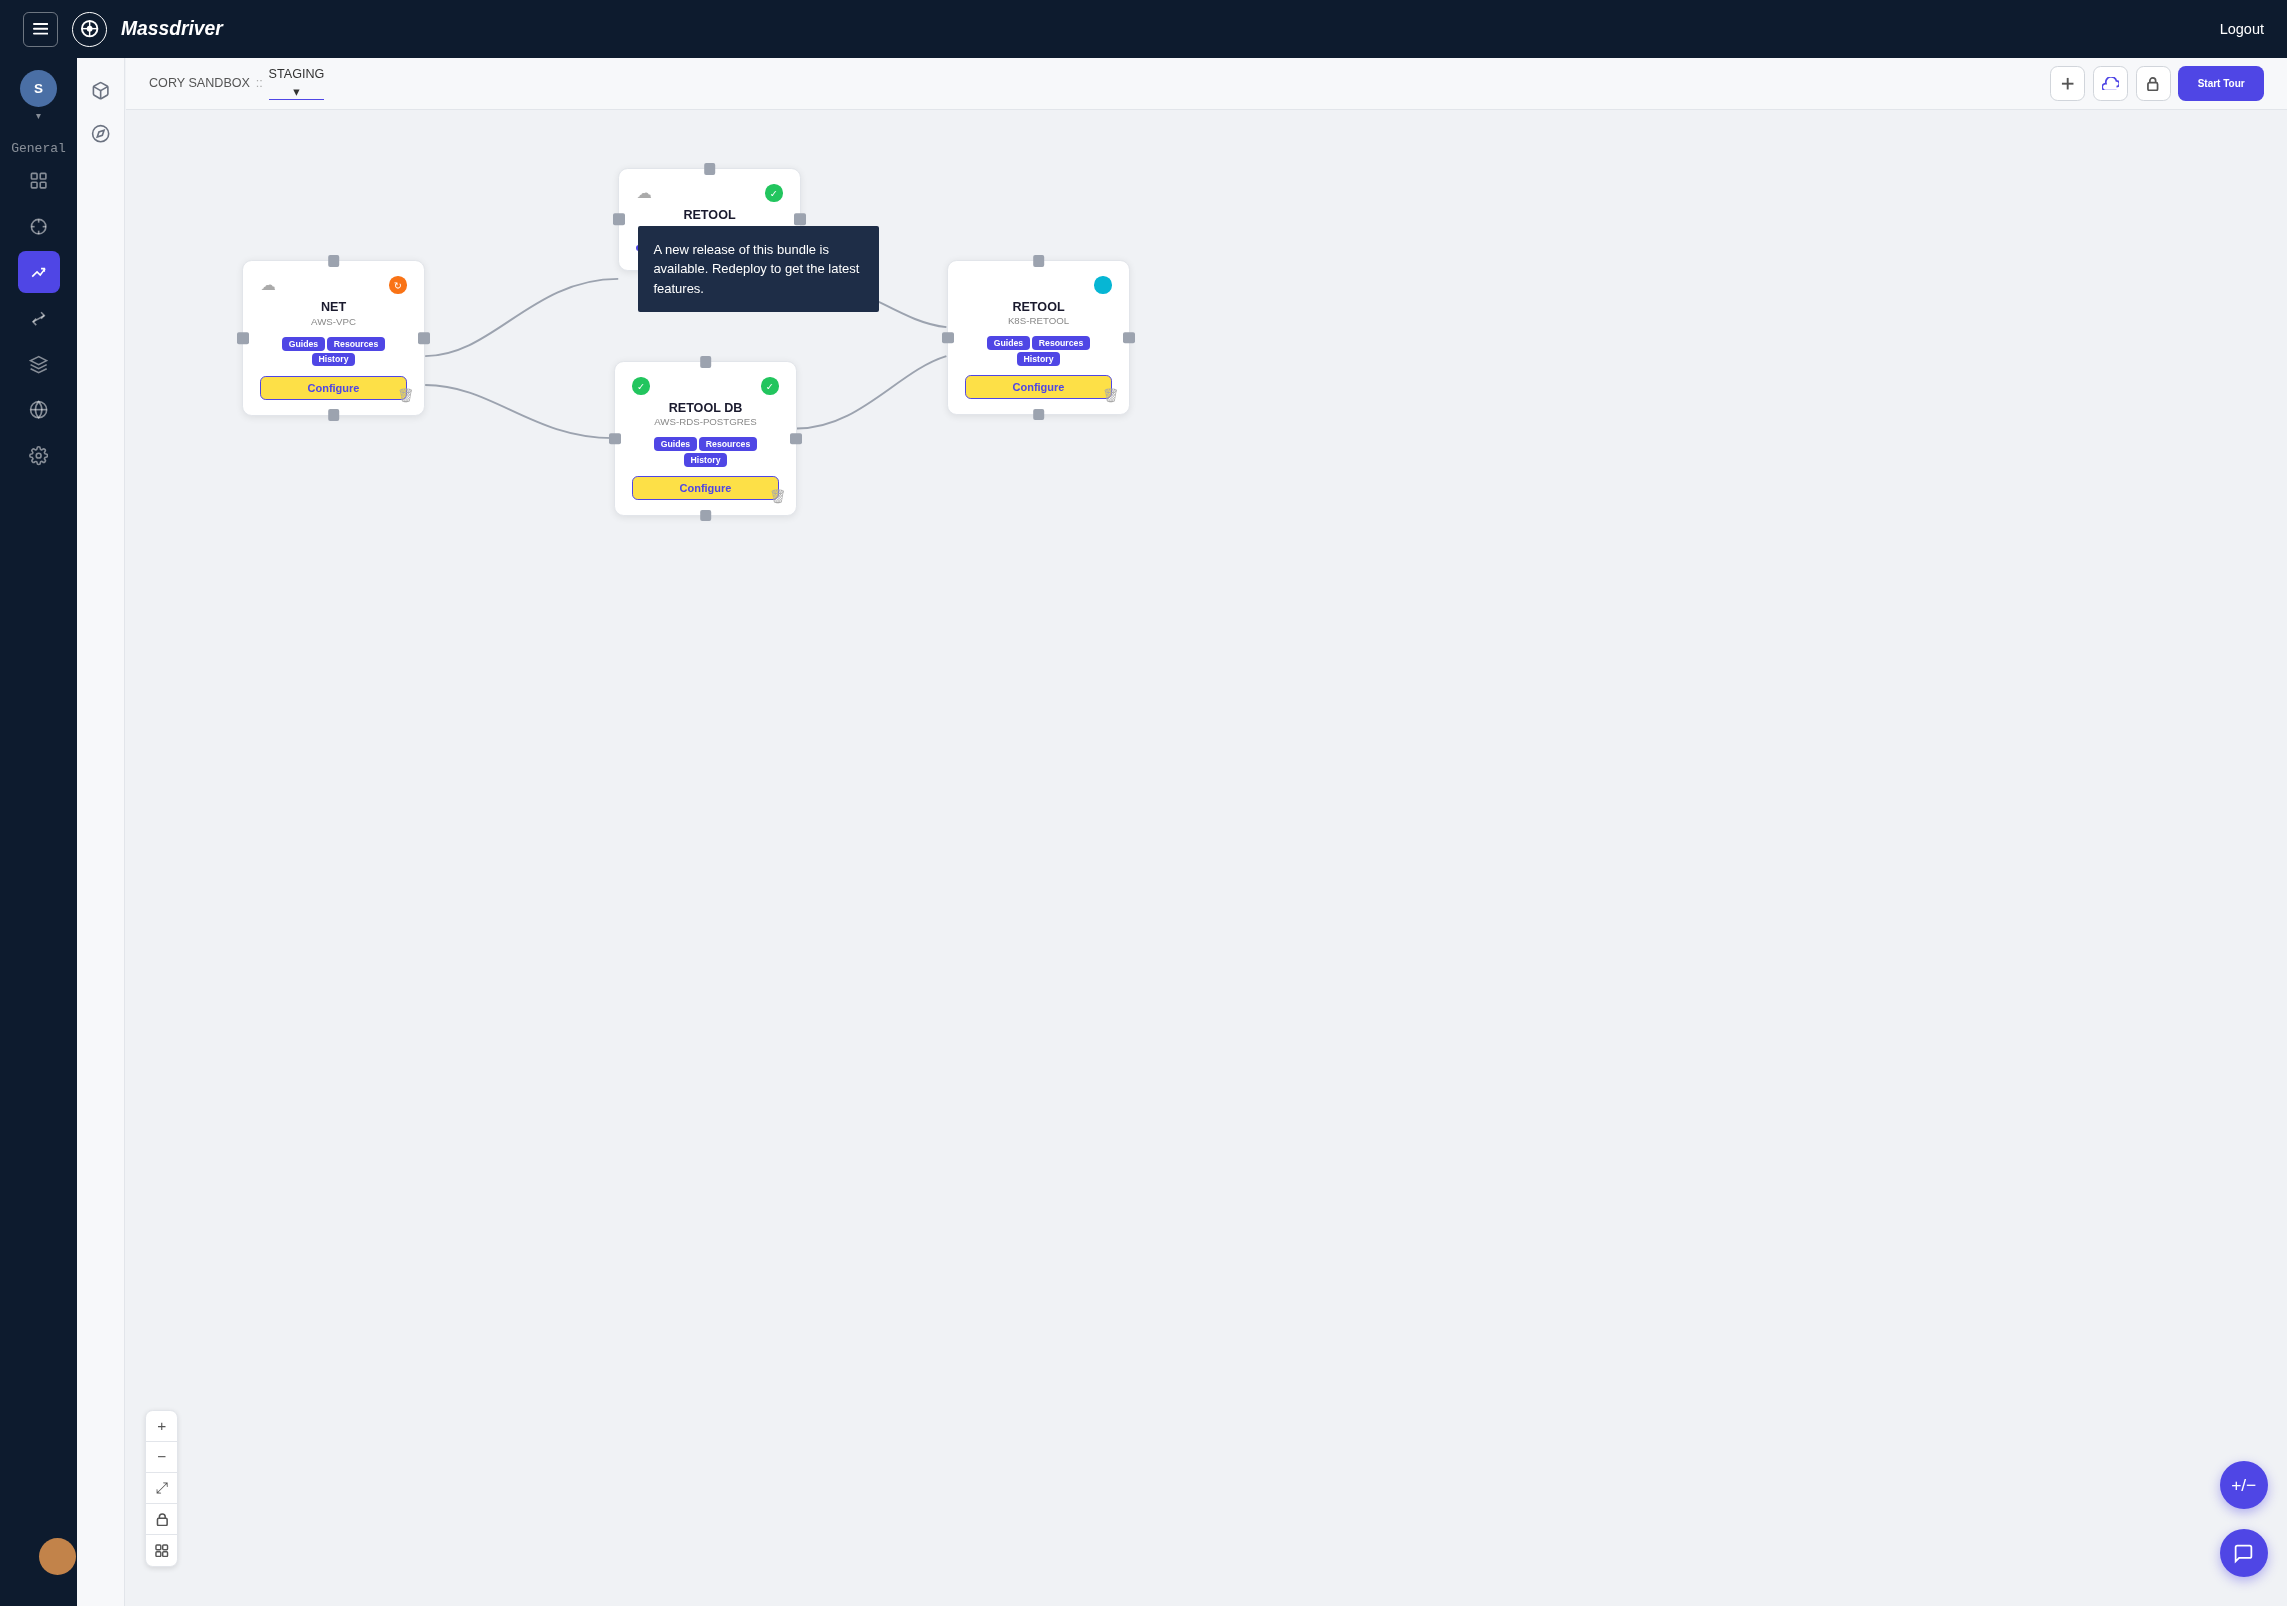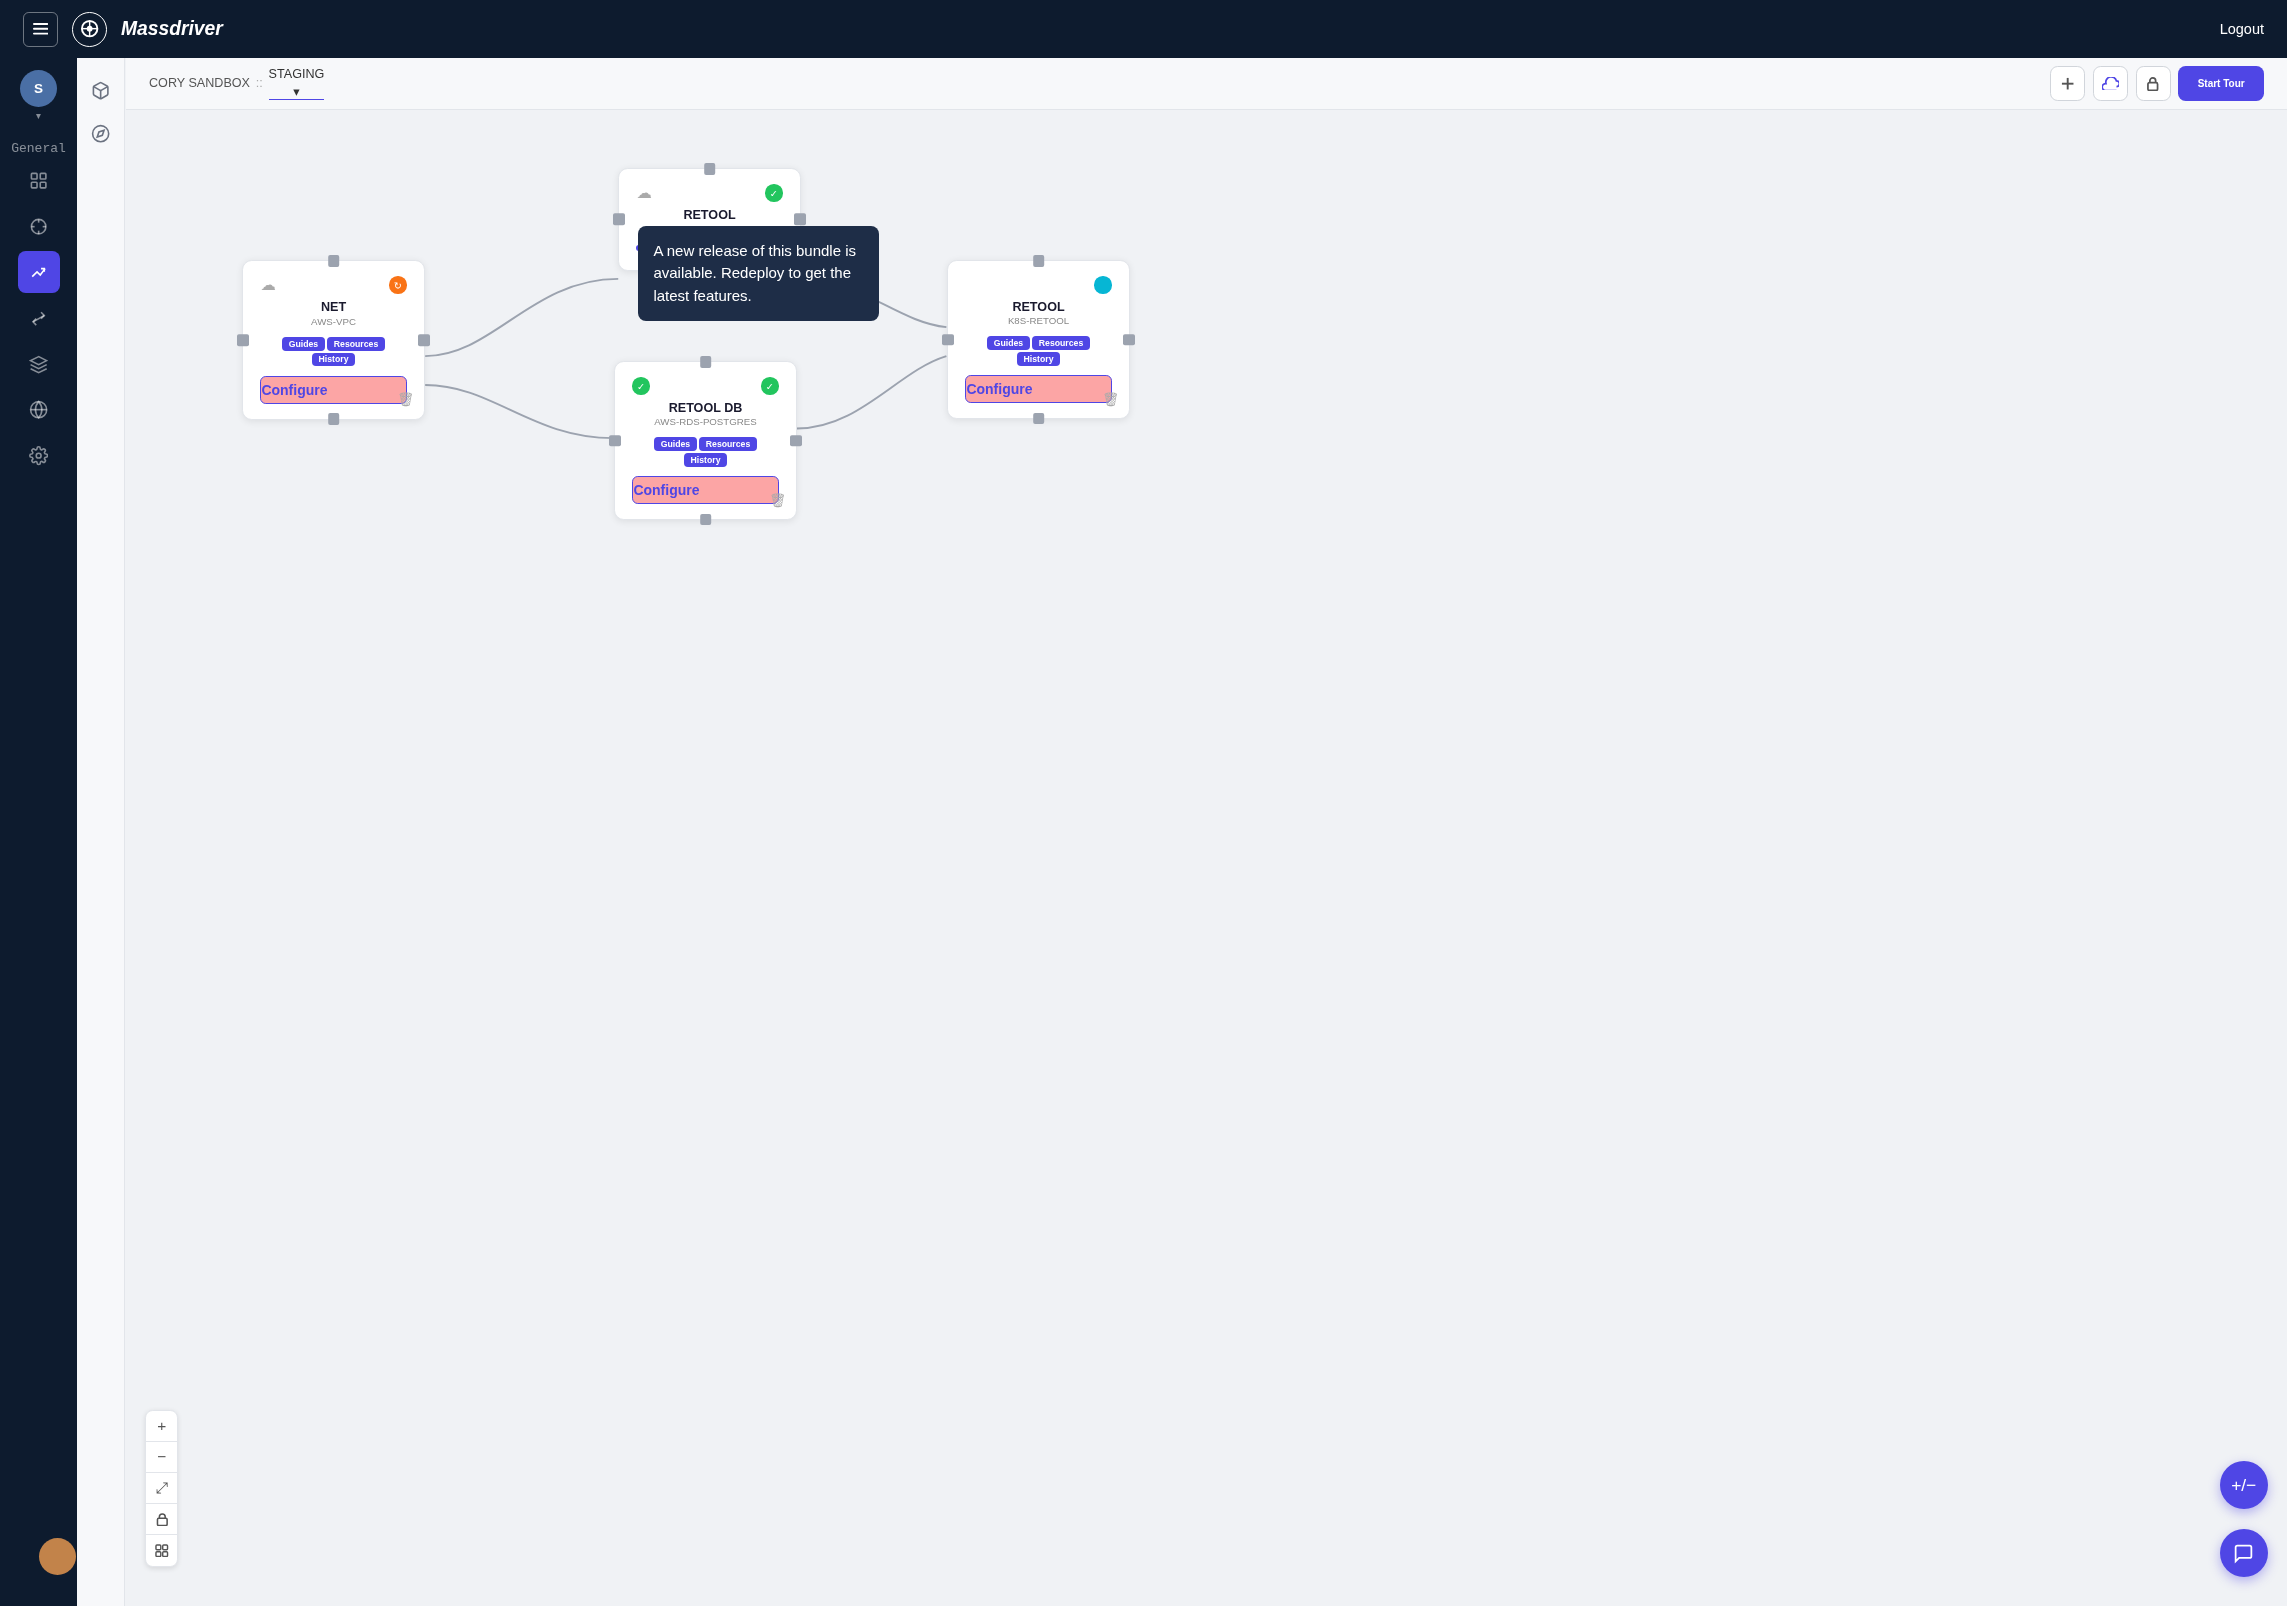--- a/index.html
+++ b/index.html
@@ -150,44 +150,44 @@
     }
     .node-title { font-size: 12.6px; font-weight: 700; color: #1a1a2e; text-align: center; margin: 5.8px 0 1.9px; }
     .node-subtitle { font-size: 9.7px; color: #888; text-align: center; margin-bottom: 9.7px; }
     .node-tags { display: flex; gap: 2px; flex-wrap: wrap; margin-bottom: 9.7px; justify-content: center; }
     .tag {
       background: #4f46e5;
       color: #fff; font-size: 8.7px; font-weight: 600;
       padding: 1.9px 6.8px; border-radius: 3.9px;
     }
     .node-configure-btn {
-      width: 100%; border: 1.4px solid #4f46e5; background: #fca5a5;
-      color: #4f46e5; font-size: 14px; font-weight: 600;
+      width: 100%; border: 1.4px solid #4f46e5; background: #fde047;
+      color: #4f46e5; font-size: 11px; font-weight: 600;
       border-radius: 5.8px; padding: 4.8px 0; cursor: pointer;
-      text-align: left;
+      text-align: center;
     }
     .node-delete-icon { position: absolute; bottom: 11.6px; right: 9.7px; color: #aaa; cursor: pointer; font-size: 13.5px; }
 
     
     .handle {
       position: absolute;
       width: 11.6px; height: 11.6px;
       background: #9ca3af;
       border-radius: 1.9px;
     }
 
     
     .tooltip-box {
       position: absolute;
       background: #1e2d47;
       color: #fff;
-      font-size: 15px;
+      font-size: 13px;
       line-height: 1.5;
       padding: 13.5px 15.4px;
-      border-radius: 8px;
+      border-radius: 2px;
       width: 241px;
       z-index: 200;
       pointer-events: none;
     }
 
     
     .connections-svg {
       position: absolute; top: 0; left: 0; width: 100%; height: 100%;
       pointer-events: none;
     }

